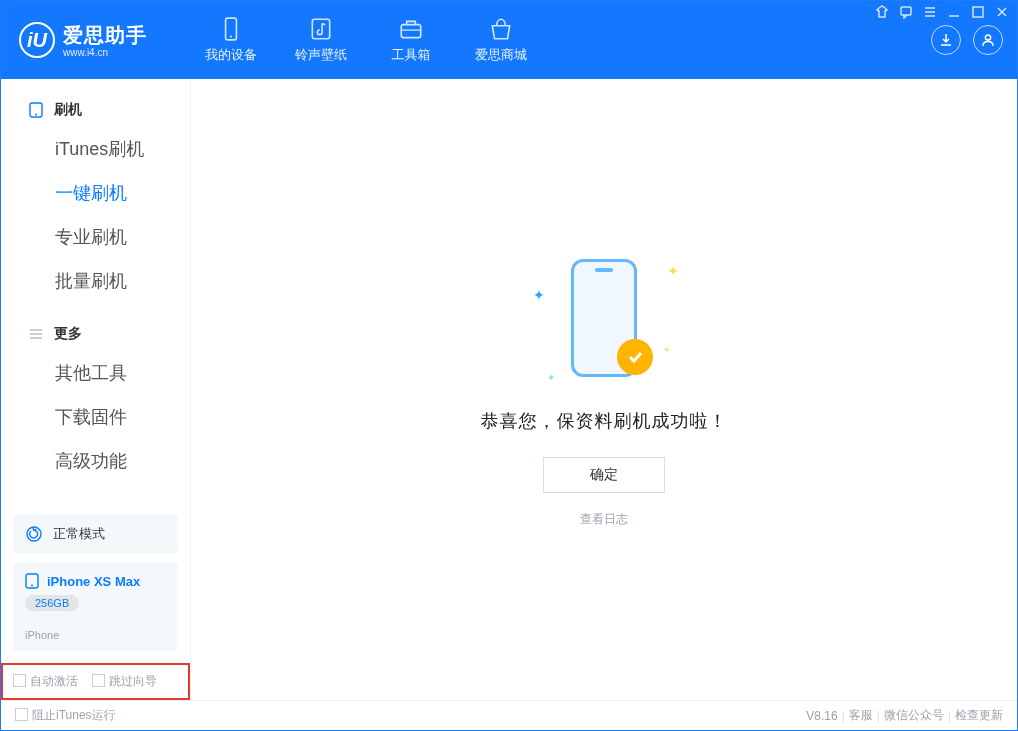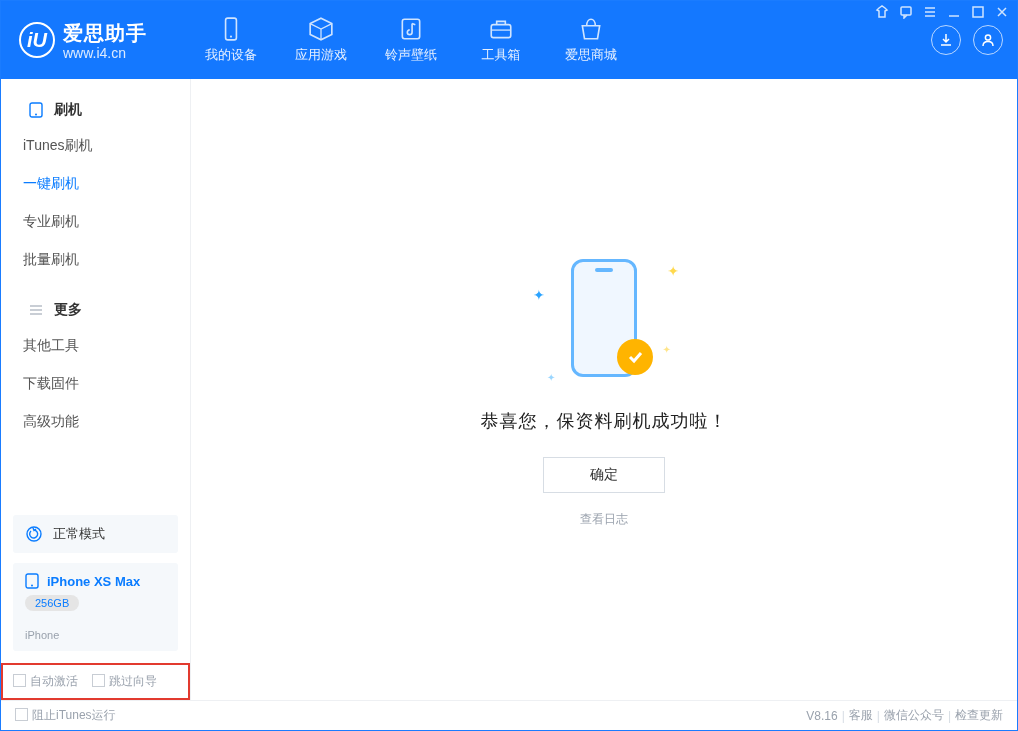--- a/index.html
+++ b/index.html
@@ -4,37 +4,37 @@
 <style>
 * { margin: 0; padding: 0; box-sizing: border-box; font-family: "Microsoft YaHei", Arial, sans-serif; }
 body { background: #fff; display: flex; justify-content: center; align-items: flex-start; }
 .window { width: 1018px; height: 731px; border: 1px solid #1a7cff; background: #fff; display: flex; flex-direction: column; }
 
 
 .header { height: 78px; background: linear-gradient(to bottom,#1478ff,#1478ff); display: flex; align-items: stretch; color: #fff; position: relative; gap: 23px; }
 .logo-block { display: flex; align-items: center; padding: 0 16px 0 18px; gap: 8px; }
 .logo-circle { width: 36px; height: 36px; border: 2.5px solid #fff; border-radius: 50%; display: flex; align-items: center; justify-content: center; font-size: 20px; font-weight: 700; font-style: italic; }
 .logo-text .title { font-size: 20px; font-weight: 600; letter-spacing: 1px; }
-.logo-text .subtitle { font-size: 14px; opacity: .85; margin-top:-2px; }
+.logo-text .subtitle { font-size: 10px; opacity: .85; margin-top:-2px; }
 .tabs { display: flex; height: 100%; }
 .tab { width: 90px; display: flex; flex-direction: column; align-items: center; justify-content: center; gap: 4px; cursor: pointer; color: #e6f0ff; font-size: 13px; }
 .tab.active { background: rgba(255,255,255,.12); color: #fff; }
 .tab svg { width: 26px; height: 26px; }
 .header-right { margin-left: auto; display: flex; align-items: center; padding-right: 14px; gap: 12px; }
 .header-icon-btn { width: 30px; height: 30px; border: 1.5px solid rgba(255,255,255,.7); border-radius: 50%; display: flex; align-items: center; justify-content: center; cursor: pointer; }
 .header-icon-btn svg { width: 16px; height: 16px; stroke: #fff; fill: none; }
 .window-controls { position: absolute; top: 4px; right: 8px; display: flex; gap: 10px; align-items: center; }
 .window-controls .wc { width: 14px; height: 14px; cursor: pointer; display:flex; align-items:center; justify-content:center; }
 .window-controls svg { stroke:#cfe4ff; fill:none; stroke-width:1.5; }
 
 
 .body { flex: 1; display: flex; min-height: 0; }
 .sidebar { width: 190px; border-right: 1px solid #eef0f3; display: flex; flex-direction: column; padding-top: 14px; }
 .sb-header { display: flex; align-items: center; gap: 10px; padding: 8px 16px; color: #333; font-size: 14px; font-weight: 600; margin-left: 11px; }
-.sb-item { padding: 10px 10px 10px 22px; font-size: 14px; color: #555; cursor: pointer; }
+.sb-item { padding: 10px 10px 10px 54px; font-size: 18px; color: #555; cursor: pointer; }
 .sb-item.active { color: #0a7cff; }
 .sb-header .hicon { width:16px; height:16px; display:flex; align-items:center; justify-content:center; }
 .sidebar-bottom { margin-top: auto; padding: 10px 12px 12px; }
 .mode-box { background: #f5f8fb; border-radius: 3px; padding: 10px 12px; display: flex; align-items: center; gap: 10px; color: #333; font-size: 13px; margin-bottom: 10px; }
 .device-box { background: #f5f8fb; border-radius: 3px; padding: 10px 12px; }
 .device-name { color: #0a7cff; font-weight: 600; font-size: 13px; display:flex; align-items:center; gap:8px; }
 .capacity-pill { display: inline-block; margin-top: 6px; background: #e5e5e5; color: #0a7cff; font-size: 11px; padding: 2px 10px; border-radius: 10px; }
 .device-type { font-size: 11px; color: #9aa2ad; margin-top: 18px; }
 .highlight-box { border: 2px solid #e23a2f; padding: 8px 10px; font-size: 12px; color: #9aa2ad; display: flex; gap: 14px; }
 .cb { width: 13px; height: 13px; border: 1px solid #c8cdd4; display:inline-block; margin-right:4px; vertical-align:-2px; }
@@ -110,27 +110,20 @@
       </div>
     </div>
 
     <div class="tabs">
       <div class="tab">
         <svg viewBox="0 0 24 24">
             <rect x="7" y="2" width="10" height="20" rx="2" fill="none" stroke="#cfe4ff" stroke-width="1.5"></rect>
             <circle cx="12" cy="19" r="1" fill="#cfe4ff"></circle>
           </svg>
         <span>我的设备</span>
-      </div>
-      <div class="tab">
-        <svg viewBox="0 0 24 24">
-            <path d="M12 2 L22 7 L22 17 L12 22 L2 17 L2 7 Z" fill="none" stroke="#cfe4ff" stroke-width="1.5"></path>
-            <path d="M2 7 L12 12 L22 7 M12 12 L12 22" stroke="#cfe4ff" stroke-width="1.2" fill="none"></path>
-          </svg>
-        <span>应用游戏</span>
       </div>
       <div class="tab">
         <svg viewBox="0 0 24 24">
             <rect x="4" y="3" width="16" height="18" rx="2" fill="none" stroke="#cfe4ff" stroke-width="1.5"></rect>
             <path d="M13 7 L13 15 A2.2 2.2 0 1 1 10.8 12.8" fill="none" stroke="#cfe4ff" stroke-width="1.5"></path>
             <path d="M13 7 L16 8" stroke="#cfe4ff" stroke-width="1.5"></path>
           </svg>
         <span>铃声壁纸</span>
       </div>
       <div class="tab">

